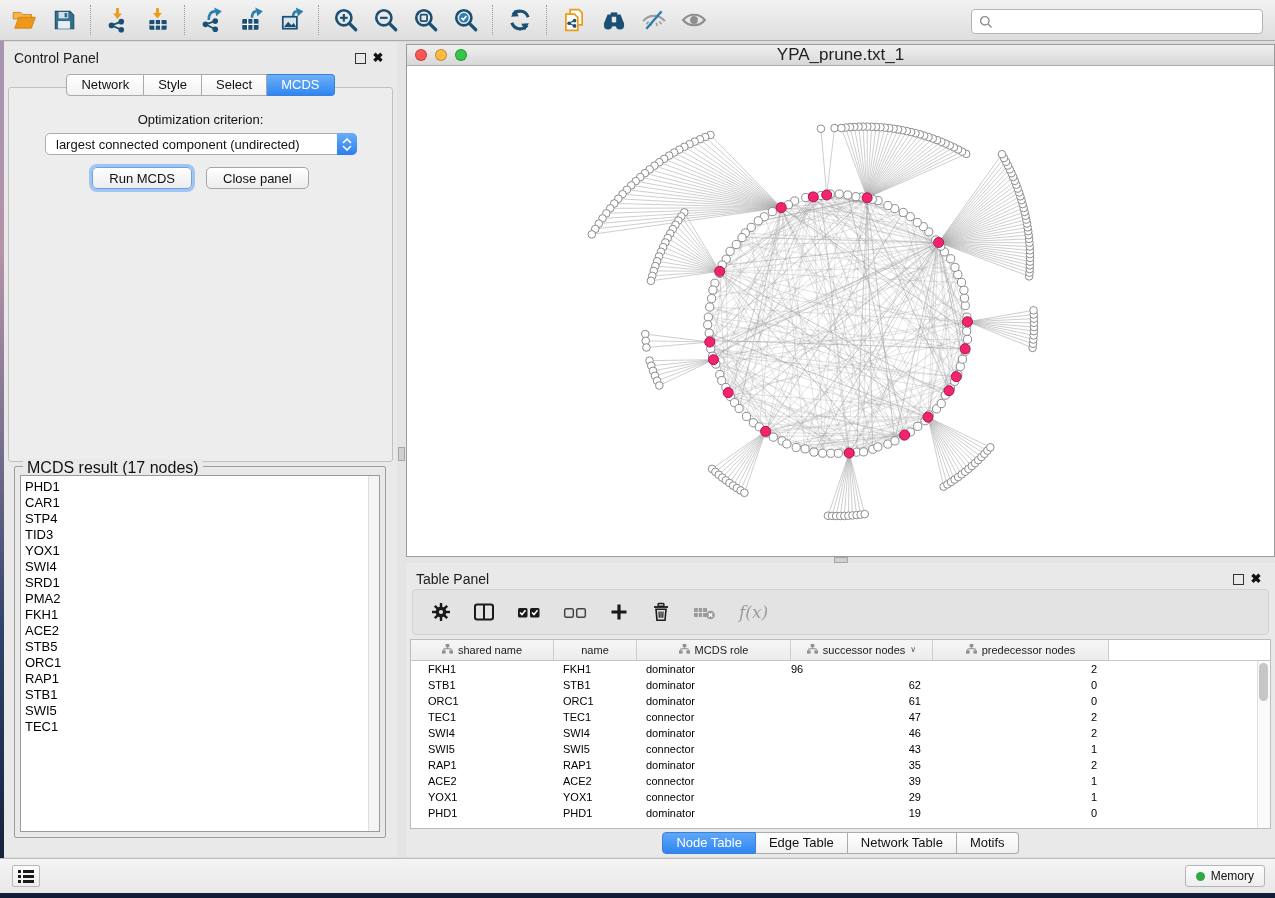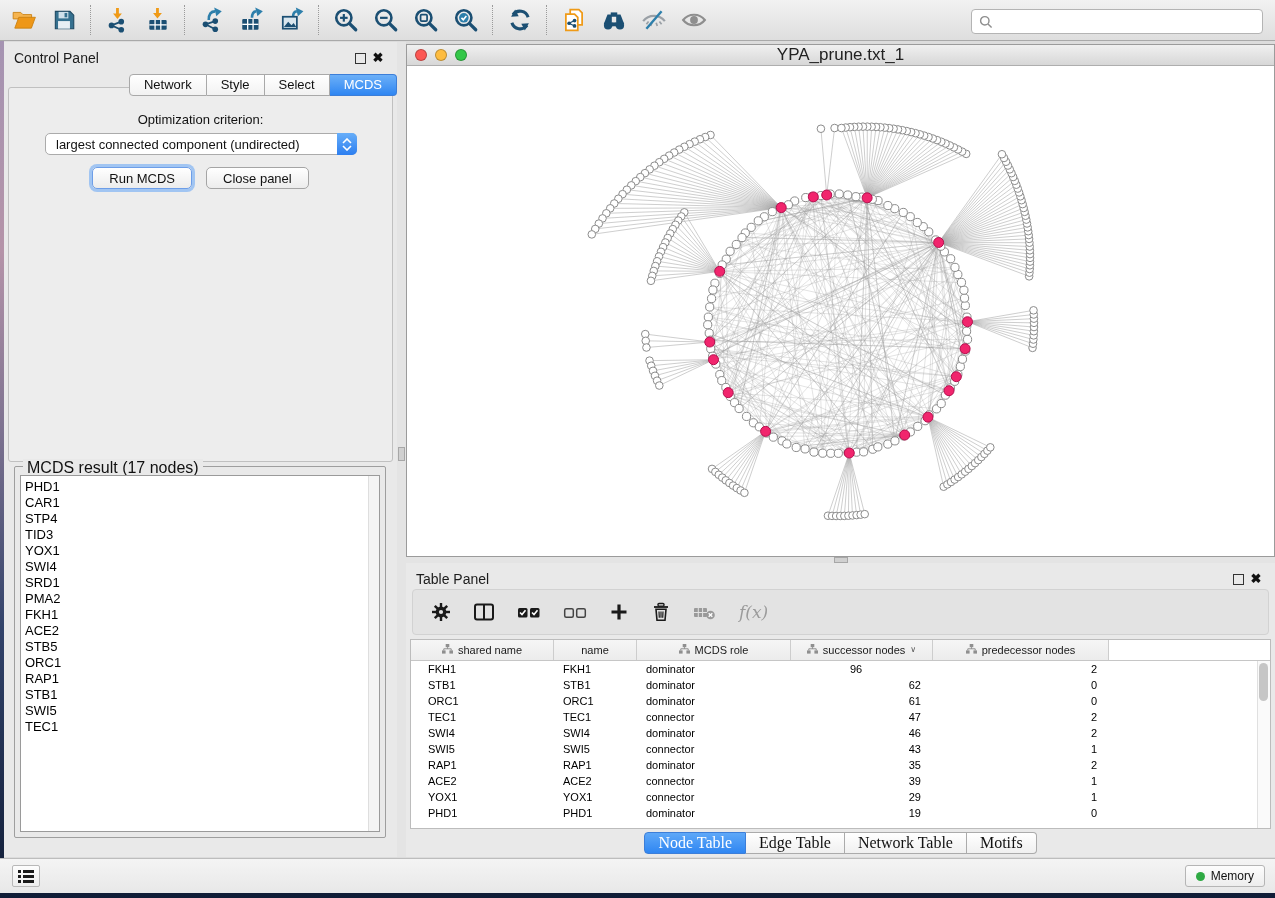--- a/index.html
+++ b/index.html
@@ -23,21 +23,21 @@
   
   .content-bg{position:absolute;left:4px;top:41px;width:1271px;height:817px;background:#dcdcdc;}
   
   .control-panel{position:absolute;left:4px;top:42px;width:393px;height:815px;background:#e9e9e9;box-sizing:border-box;}
   .panel-titlebar{height:24px;display:flex;align-items:center;padding:4px 10px 0 10px;}
   .panel-title{font-size:14px;color:#1c1c1c;flex:1;}
   .panel-btn{width:18px;height:16px;display:flex;align-items:center;justify-content:center;
        background:transparent;border:none;padding:0;font-size:12px;color:#222;}
   .float-glyph{width:9px;height:9px;border:1.5px solid #333;display:inline-block;}
   .close-glyph{font-weight:bold;font-size:13px;color:#111;line-height:10px;}
-  .seg-tabs{position:absolute;left:0;right:0;top:32px;display:flex;justify-content:flex-end;z-index:3;}
+  .seg-tabs{position:absolute;left:0;right:0;top:32px;display:flex;justify-content:center;z-index:3;}
   .seg{height:20px;line-height:20px;padding:0 14px;font-size:13px;color:#111;background:linear-gradient(#ffffff,#f2f2f2);
        border:1px solid #a9a9a9;border-left:none;}
   .seg:first-child{border-left:1px solid #a9a9a9;border-radius:4px 0 0 4px;}
   .seg:last-child{border-radius:0 4px 4px 0;}
   .seg.active{background:linear-gradient(#6cb0f8,#2f86f2);color:#fff;border-color:#3c7ed8;}
   .tabbox{position:absolute;left:4px;right:4px;top:45px;height:373px;background:#ededed;
        border:1px solid #c0c0c0;border-radius:3px;}
   .opt-label{position:absolute;left:0;right:0;top:70px;text-align:center;font-size:13px;color:#111;}
   .dropdown{position:absolute;left:41px;top:91px;width:312px;height:22px;background:#fff;border:1px solid #ababab;
        border-radius:5px;display:flex;align-items:center;box-sizing:border-box;}
@@ -78,22 +78,22 @@
   .grid-scroll{position:absolute;top:21px;right:0;bottom:0;width:12px;background:#fafafa;border-left:1px solid #e0e0e0;}
   .grid-thumb{position:absolute;top:2px;left:1px;width:9px;height:38px;background:#c6c6c6;border-radius:5px;}
   .thead{display:flex;height:20px;background:linear-gradient(#f6f6f6,#ececec);border-bottom:1px solid #c6c6c6;}
   .th{display:flex;align-items:center;justify-content:center;gap:5px;font-size:11px;color:#1a1a1a;
        border-right:1px solid #cdcdcd;box-sizing:border-box;height:20px;}
   .th.filler{border-right:none;background:#fff;}
   .sort-arrow{font-size:8px;color:#555;line-height:8px;}
   .trow{display:flex;height:16px;align-items:center;}
   .td{font-size:11px;color:#000;box-sizing:border-box;white-space:nowrap;overflow:hidden;}
   .footer-tabs{position:absolute;left:0;right:0;bottom:3px;display:flex;justify-content:center;}
-  .ftab{height:20px;line-height:20px;padding:0 13px;font-size:16px;color:#111;background:linear-gradient(#ffffff,#f0f0f0);
-       border:1px solid #ababab;border-left:none;font-family:Liberation Serif, serif;}
+  .ftab{height:20px;line-height:20px;padding:0 13px;font-size:13px;color:#111;background:linear-gradient(#ffffff,#f0f0f0);
+       border:1px solid #ababab;border-left:none;}
   .ftab:first-child{border-left:1px solid #ababab;border-radius:4px 0 0 4px;}
   .ftab:last-child{border-radius:0 4px 4px 0;}
   .ftab.active{background:linear-gradient(#5ea8f8,#2f86f2);color:#fff;border-color:#3c7ed8;}
   
   .status-bar{position:absolute;left:0;top:858px;width:1275px;height:35px;background:linear-gradient(#f4f4f4,#e8e8e8);
        border-top:1px solid #bdbdbd;box-sizing:border-box;}
   .list-btn{position:absolute;left:12px;top:6px;width:28px;height:22px;background:linear-gradient(#fdfdfd,#ededed);
        border:1px solid #b8b8b8;border-radius:2px;display:flex;align-items:center;justify-content:center;padding:0;}
   .memory-btn{position:absolute;right:10px;top:6px;height:22px;padding:0 10px;display:flex;align-items:center;gap:6px;
        background:linear-gradient(#fdfdfd,#ededed);border:1px solid #b5b5b5;border-radius:3px;font-size:12px;color:#111;}
@@ -1244,21 +1244,21 @@
               </svg></span>
             <span>predecessor nodes</span>
           </div>
           <div class="th filler" style="flex: 1 1 0%;"></div>
         </div>
       <div id="table-body">
           <div class="trow">
             <div class="td" style="width: 143px; text-align: left; padding: 0px 0px 0px 17px;">FKH1</div>
             <div class="td" style="width: 83px; text-align: left; padding: 0px 0px 0px 9px;">FKH1</div>
             <div class="td" style="width: 154px; text-align: left; padding: 0px 0px 0px 9px;">dominator</div>
-            <div class="td" style="width: 142px; text-align: center; padding: 0px 12px 0px 0px;">96</div>
+            <div class="td" style="width: 142px; text-align: left; padding: 0px 12px 0px 0px;">96</div>
             <div class="td" style="width: 176px; text-align: right; padding: 0px 12px 0px 0px;">2</div>
           </div>
           <div class="trow">
             <div class="td" style="width: 143px; text-align: left; padding: 0px 0px 0px 17px;">STB1</div>
             <div class="td" style="width: 83px; text-align: left; padding: 0px 0px 0px 9px;">STB1</div>
             <div class="td" style="width: 154px; text-align: left; padding: 0px 0px 0px 9px;">dominator</div>
             <div class="td" style="width: 142px; text-align: right; padding: 0px 12px 0px 0px;">62</div>
             <div class="td" style="width: 176px; text-align: right; padding: 0px 12px 0px 0px;">0</div>
           </div>
           <div class="trow">

